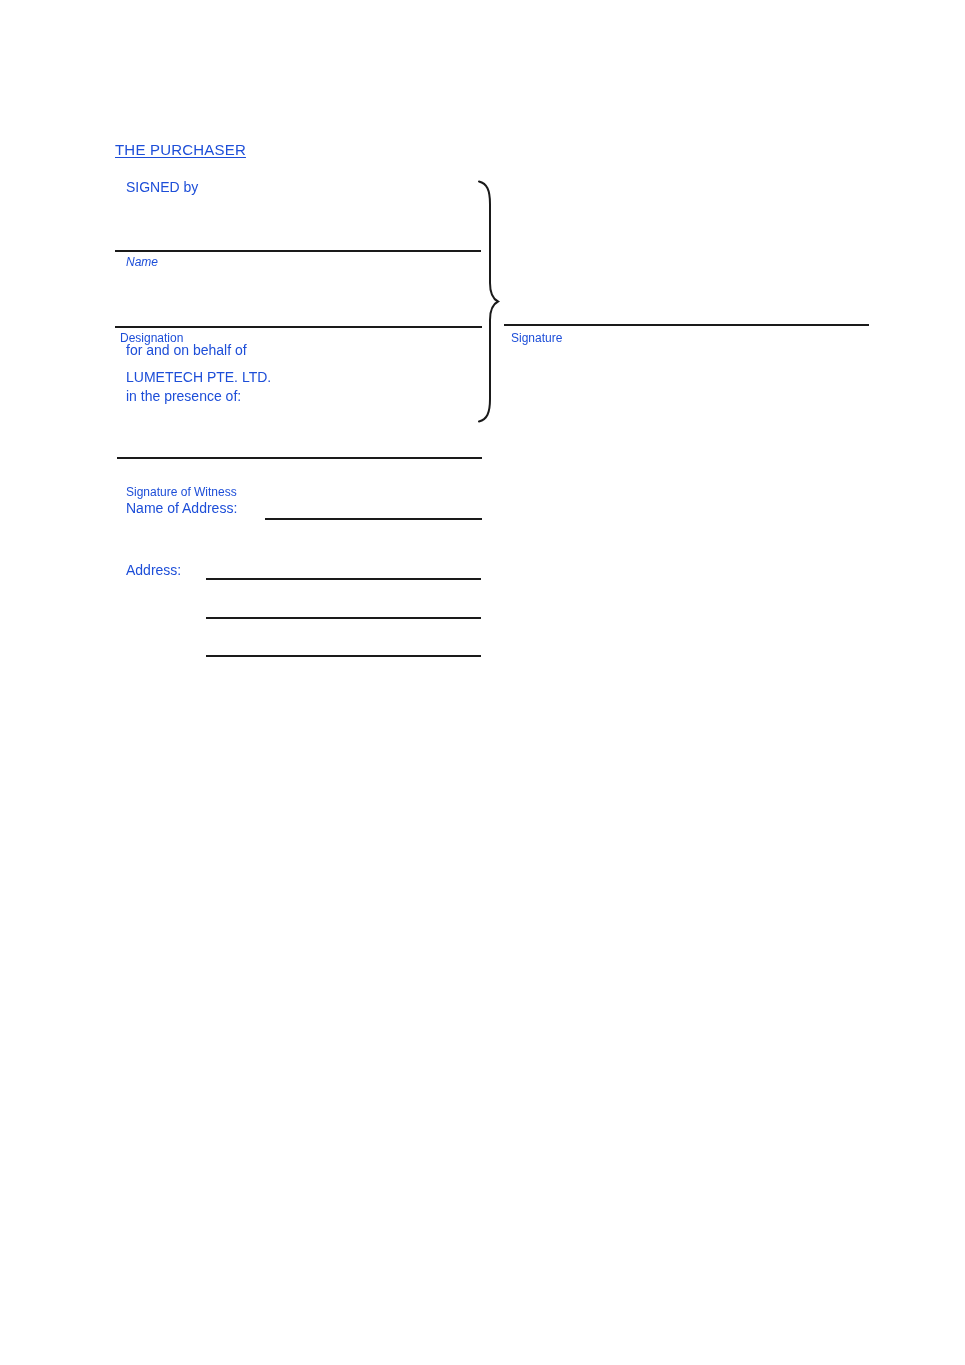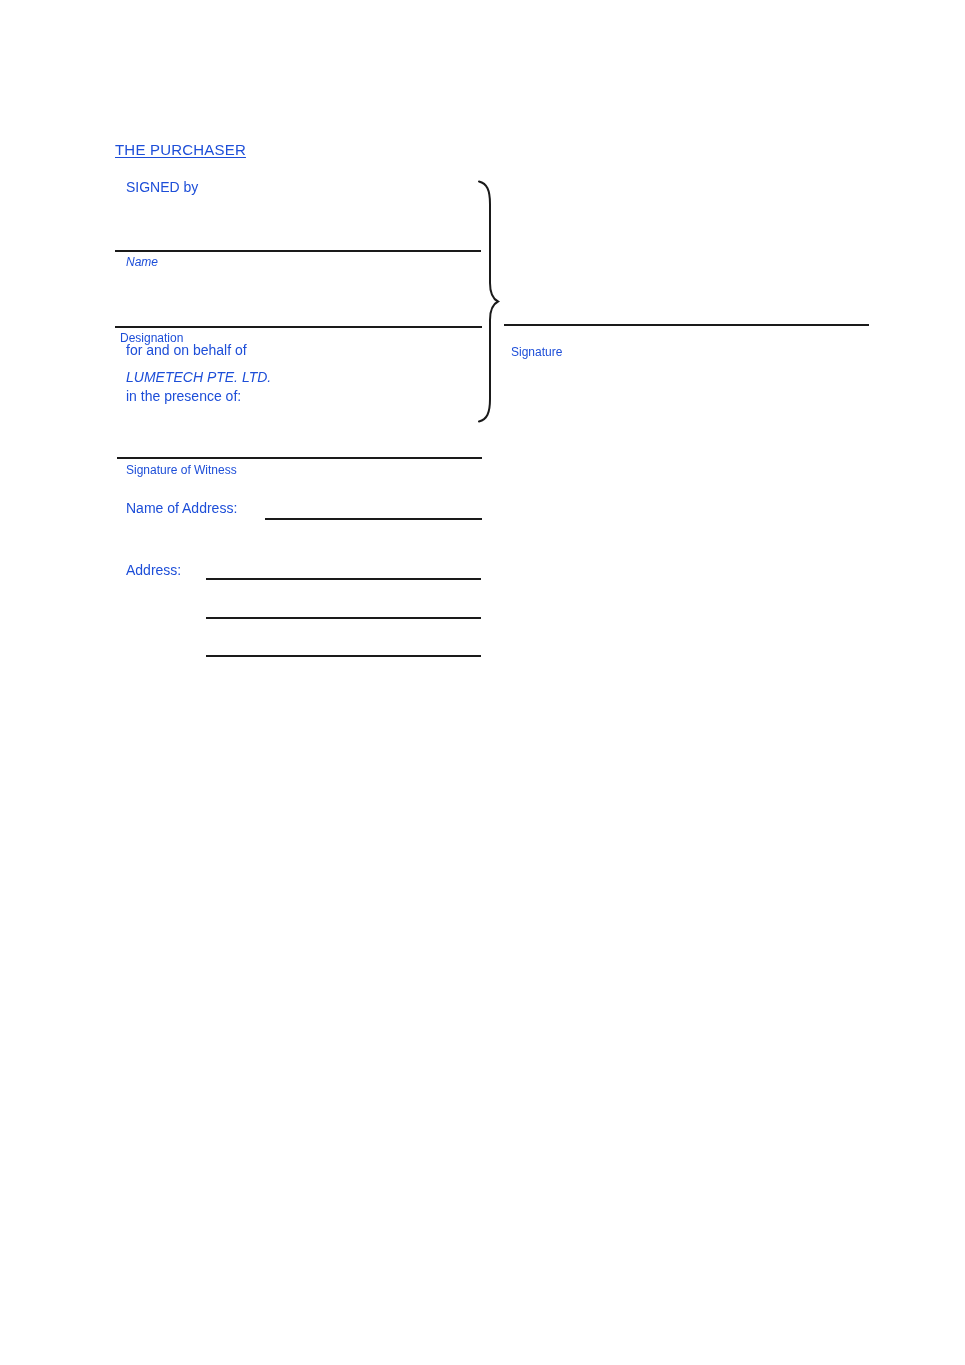--- a/index.html
+++ b/index.html
@@ -41,38 +41,38 @@
 
   <div class="abs body-text" style="left:126px; top:179px;text-align:right;">SIGNED by</div>
 
   <div class="rule" style="left:115px; top:250px; width:366px;"></div>
   <div class="abs small-label" style="left:126px; top:255px;font-style:italic;">Name</div>
 
   <div class="rule" style="left:115px; top:326px; width:367px;"></div>
   <div class="abs small-label" style="left:120px; top:331px;">Designation</div>
 
   <div class="abs body-text" style="left:126px; top:342px;">for and on behalf of</div>
-  <div class="abs body-text" style="left:126px; top:369px;font-style:italic;">LUMETECH PTE. LTD.</div>
+  <div class="abs body-text" style="left:126px; top:369px;">LUMETECH PTE. LTD.</div>
   <div class="abs body-text" style="left:126px; top:388px;">in the presence of:</div>
 
   <svg class="brace-svg" style="left:476px; top:180px;" width="24" height="243" viewBox="0 0 24 243">
     <path d="M 3 1.5
              C 11 3.5, 14 10, 14 24
              L 14 103
              C 14 113, 16 118.5, 22 121.5
              C 16 124.5, 14 130, 14 140
              L 14 219
              C 14 233, 11 239.5, 3 241.5" fill="none" stroke="#1a1a1a" stroke-width="2" stroke-linecap="round"></path>
   </svg>
 
   <div class="rule" style="left:504px; top:324px; width:365px;"></div>
-  <div class="abs small-label" style="left:511px; top:345px;">Signature</div>
+  <div class="abs small-label" style="left:511px; top:331px;">Signature</div>
 
   <div class="rule" style="left:117px; top:457px; width:365px;"></div>
-  <div class="abs small-label" style="left:126px; top:463px;">Signature of Witness</div>
+  <div class="abs small-label" style="left:126px; top:485px;">Signature of Witness</div>
 
   <div class="abs body-text" style="left:126px; top:500px;">Name of Address:</div>
   <div class="rule" style="left:265px; top:518px; width:217px;"></div>
 
   <div class="abs body-text" style="left:126px; top:562px;">Address:</div>
   <div class="rule" style="left:206px; top:578px; width:275px;"></div>
   <div class="rule" style="left:206px; top:617px; width:275px;"></div>
   <div class="rule" style="left:206px; top:655px; width:275px;"></div>
 
 </div>

